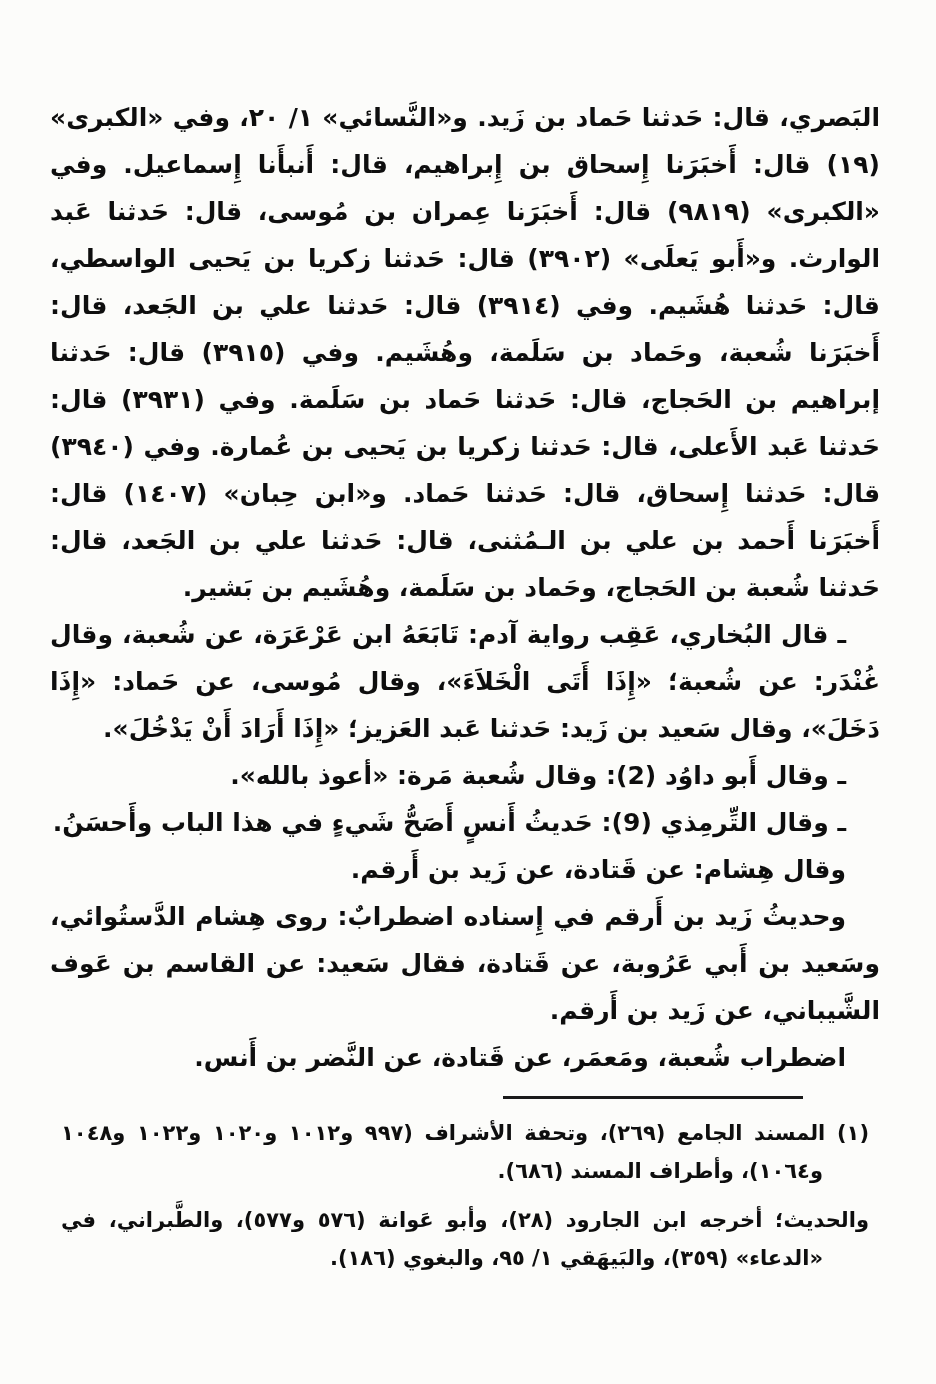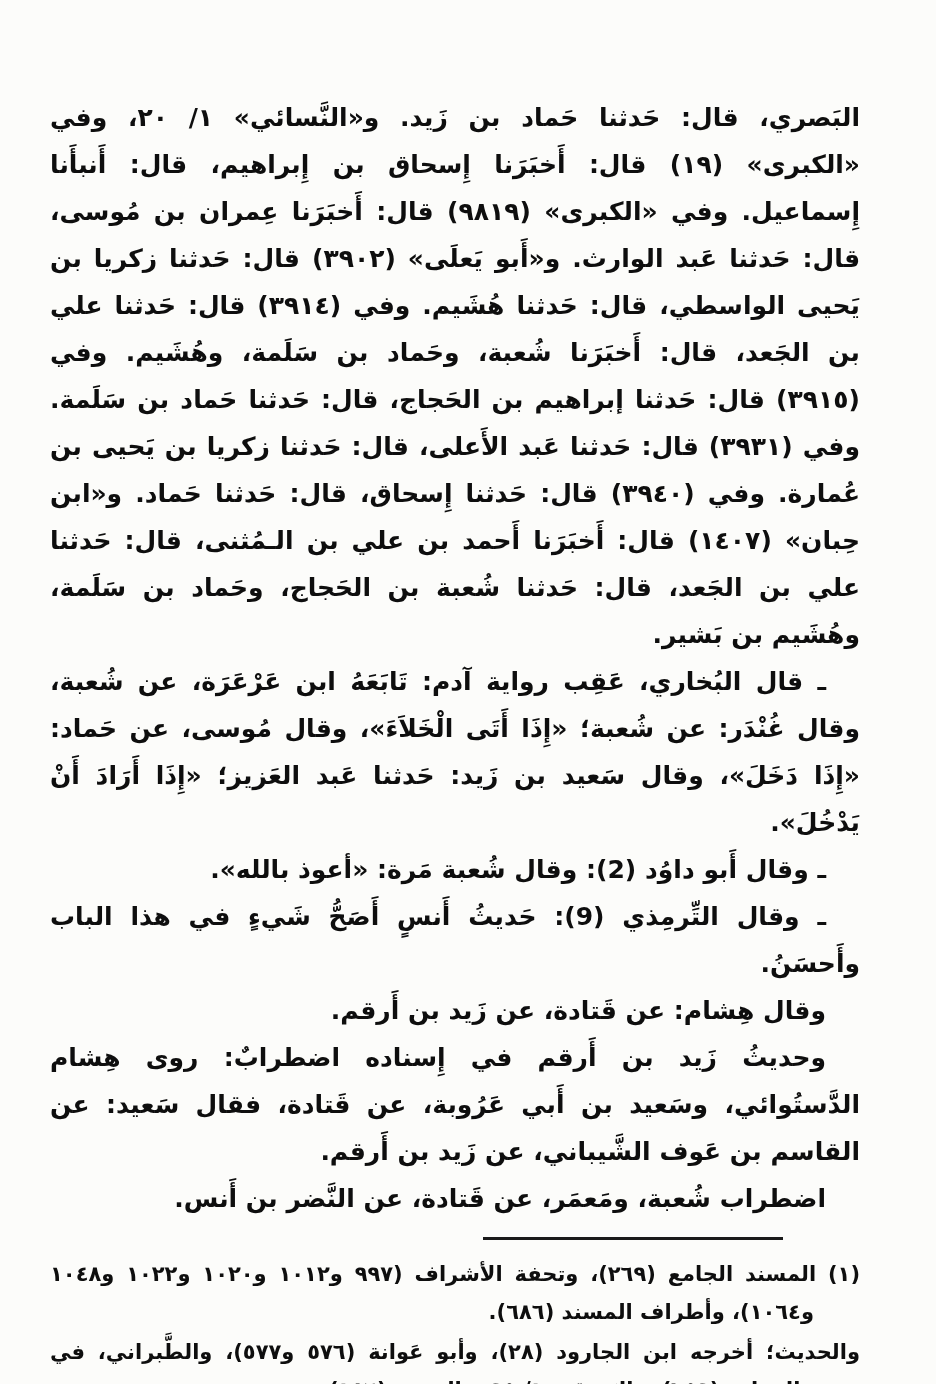--- a/index.html
+++ b/index.html
@@ -12,21 +12,21 @@
     background: #fcfcfa;
     color: #0e0e0e;
     font-family: "DejaVu Sans", sans-serif;
     overflow: hidden;
     direction: rtl;
   }
   .page {
     box-sizing: border-box;
     width: 936px;
     height: 1384px;
-    padding: 94px 76px 0 50px;
+    padding: 94px 56px 0 50px;
   }
   
   .body-text {
     font-size: 25px;
     font-weight: bold;
     line-height: 47px;
     text-align: justify;
     letter-spacing: 0;
   }
   .body-text p {
@@ -51,21 +51,21 @@
     margin: 15px 77px 15px auto;
   }
   
   .footnotes {
     font-size: 21px;
     font-weight: bold;
     line-height: 38px;
     text-align: justify;
   }
   .footnotes p {
-    margin: 0;
+    margin: 11px;
     padding-right: 46px;
     text-indent: -46px;
   }
   .footnotes p + p {
     margin-top: 2px;
   }
 </style>
 </head>
 <body>
 

